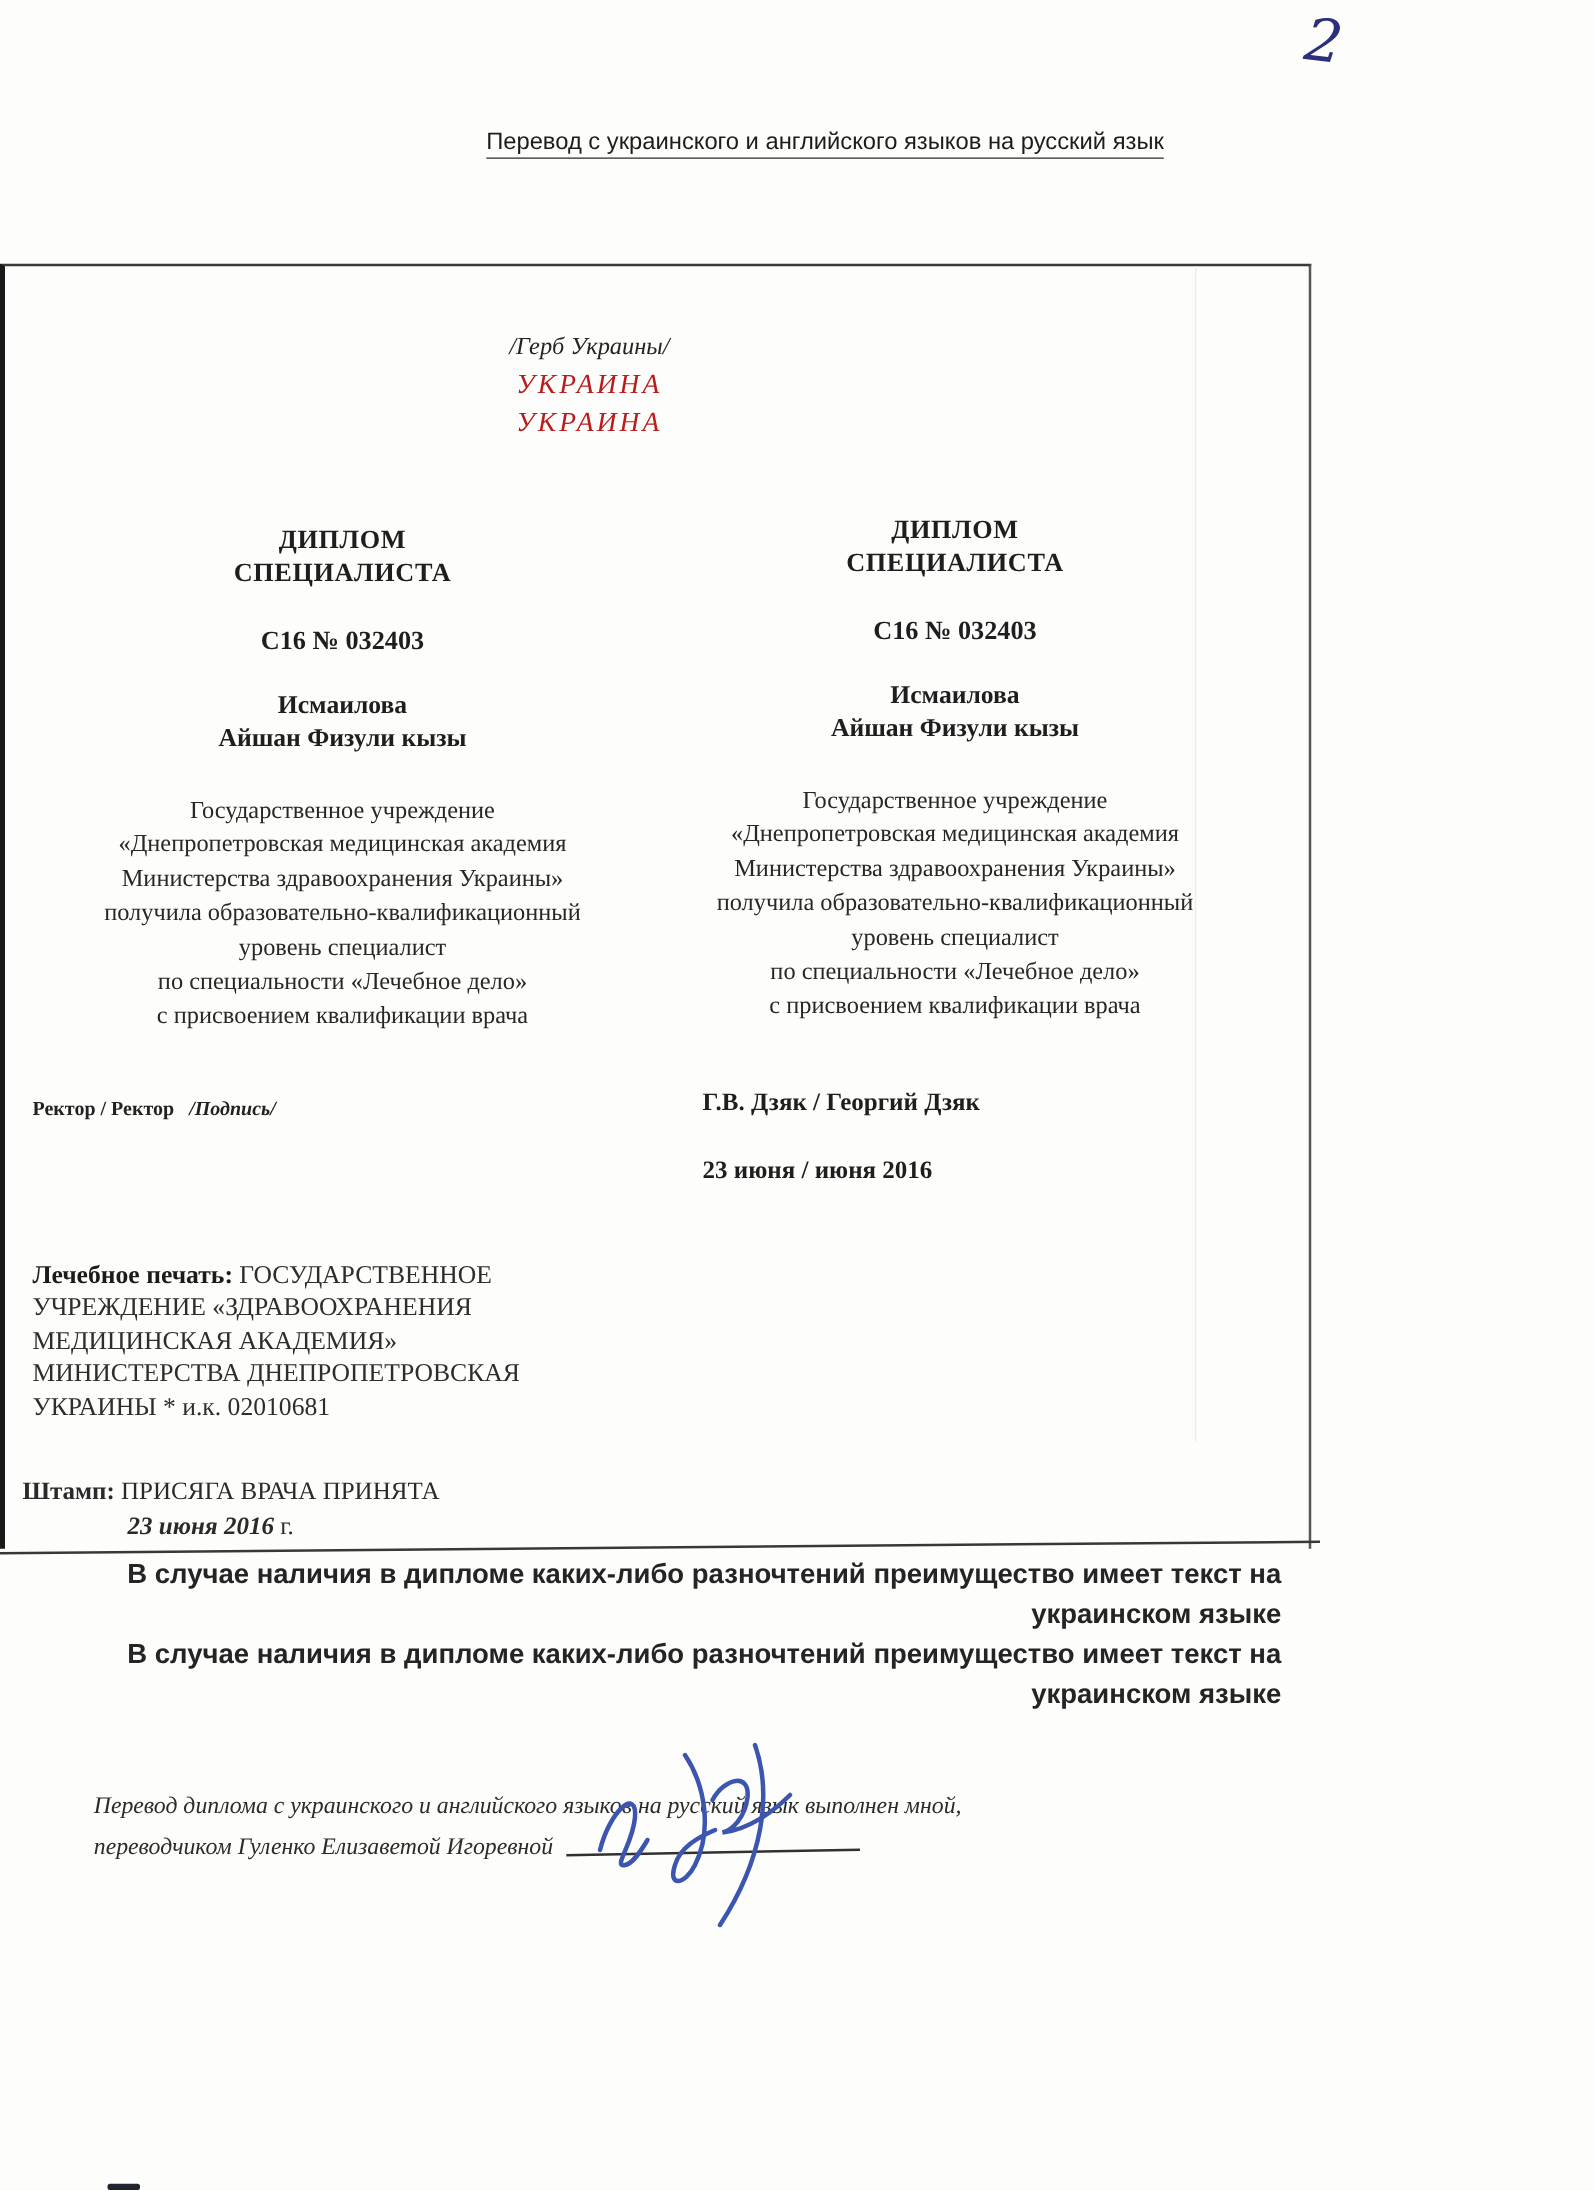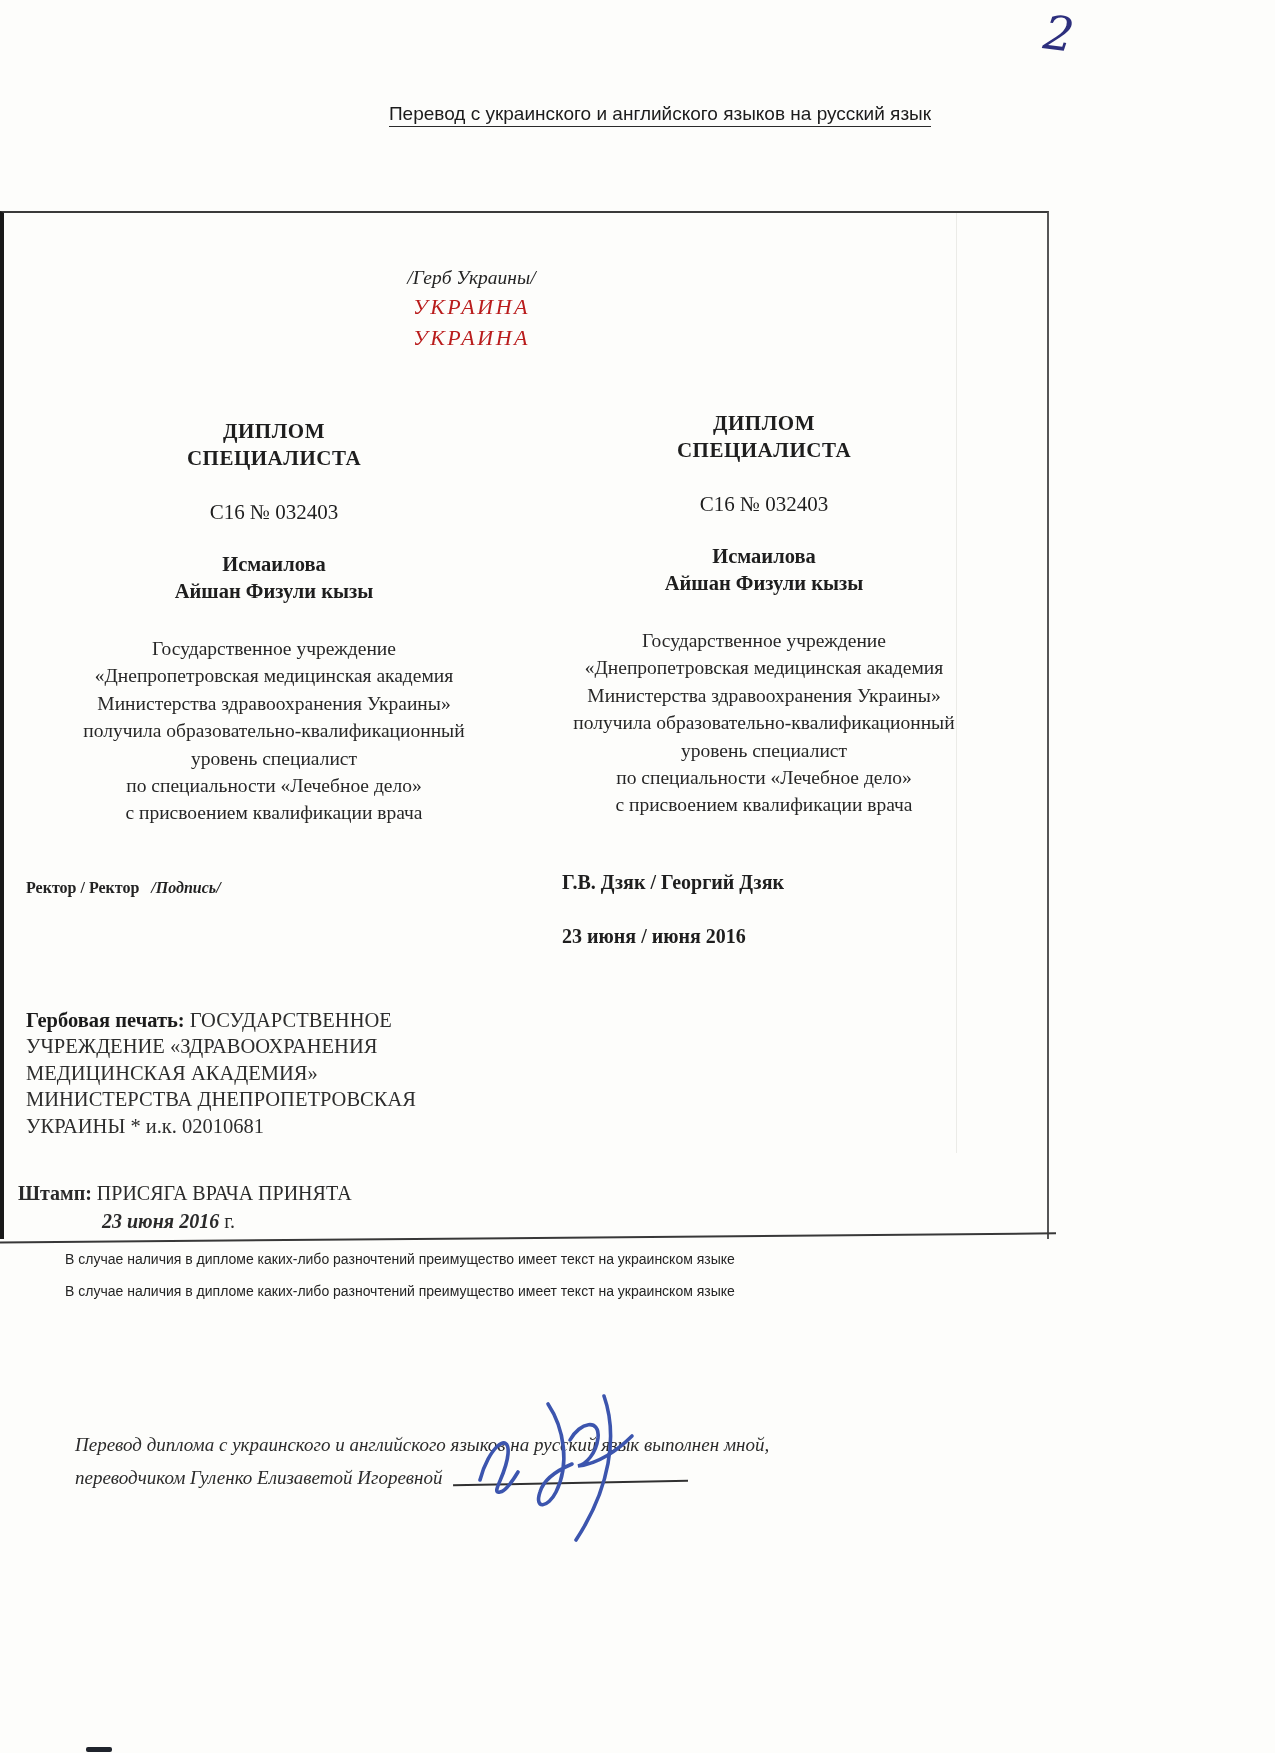--- a/index.html
+++ b/index.html
@@ -36,35 +36,35 @@
     position:absolute; left:956px; top:213px; width:1px; height:940px;
     background:#ebebe7;
   }
   .emblem-wrap{position:absolute; left:0; top:8px; width:935px; text-align:center;}
   .emblem-note{font-style:italic; font-size:19.5px; color:#242424;margin-top:46px;}
   .country{font-size:22px; letter-spacing:2.5px; margin-top:5px; color:#b91c1c;font-style:italic;}
   .col{position:absolute; text-align:center;}
   .col-left{left:35px; top:205px; width:470px;}
   .col-right{left:520px; top:197px; width:480px;}
   .doc-title{font-weight:bold; font-size:21px; line-height:27px; letter-spacing:0.5px;}
-  .doc-number{font-weight:normal; font-size:21px; margin-top:28px;}
+  .doc-number{font-weight:bold; font-size:21px; margin-top:28px;}
   .holder{font-weight:bold; font-size:20.5px; line-height:27px; margin-top:26px;}
   .body-par{font-size:19.5px; line-height:27.4px; margin-top:30px; color:#272727;}
   .rector-line{position:absolute; left:22px; top:666px; font-size:16px; font-weight:bold; color:#222;}
   .sig-note{font-style:italic;}
   .rector-name{position:absolute; left:558px; top:658px; font-size:20px; font-weight:bold;}
   .issue-date{position:absolute; left:558px; top:712px; font-size:20px; font-weight:bold;}
   .seal{position:absolute; left:22px; top:794px; width:455px; font-size:20.5px; line-height:26.4px; color:#2d2d2d; text-align:left;}
   .seal b{color:#1b1b1b;}
   .stamp{position:absolute; left:14px; top:966px; font-size:20px; line-height:28px; color:#2a2a2a; text-align:left;}
   .stamp-date-line{padding-left:84px;}
   .stamp-date{font-weight:bold; font-style:italic;}
   .notes{
-    position:absolute; left:65px; top:1243px; width:960px; text-align:left;
-    font-family:"Liberation Sans", sans-serif; font-size:14px; line-height:32px; color:#242424;
+    position:absolute; left:65px; top:1243px; width:960px; text-align:right;
+    font-family:"Liberation Sans", sans-serif; font-size:22px; line-height:32px; color:#242424;font-weight:bold;
   }
   .translator{
     position:absolute; left:75px; top:1428px; width:900px;
     font-style:italic; font-size:19px; line-height:33px; color:#2b2b2b;
   }
   .sig-underline{
     display:inline-block; width:235px; height:2px; margin-left:10px;
     border-bottom:2px solid #313131; transform:rotate(-1.1deg); vertical-align:baseline;
   }
   .ink{position:absolute; left:452px; top:1378px; pointer-events:none;}
@@ -135,21 +135,21 @@
       <span>Ректор / Ректор</span>
       <span>&nbsp;</span>
       <span class="sig-note">/Подпись/</span>
     </div>
 
     <div class="rector-name">Г.В. Дзяк / Георгий Дзяк</div>
     <div class="issue-date">23 июня / июня 2016</div>
 
     <div class="seal">
       <div>
-        <b>Гербовая печать:</b>
+        <b>Лечебное печать:</b>
         <span>ГОСУДАРСТВЕННОЕ</span>
       </div>
       <div>УЧРЕЖДЕНИЕ «ЗДРАВООХРАНЕНИЯ</div>
       <div>МЕДИЦИНСКАЯ АКАДЕМИЯ»</div>
       <div>МИНИСТЕРСТВА ДНЕПРОПЕТРОВСКАЯ</div>
       <div>УКРАИНЫ * и.к. 02010681</div>
     </div>
 
     <div class="stamp">
       <div>

